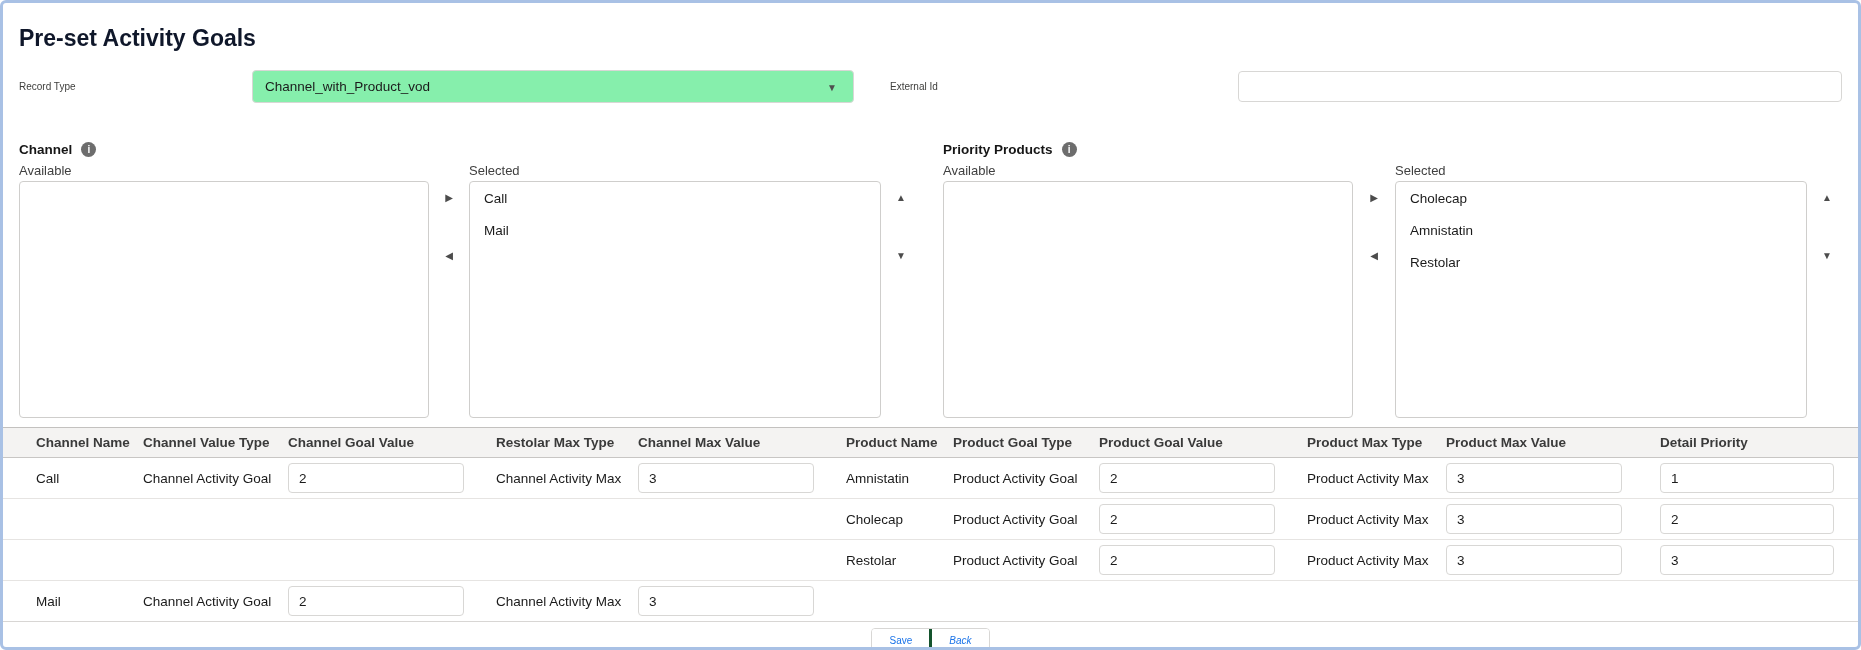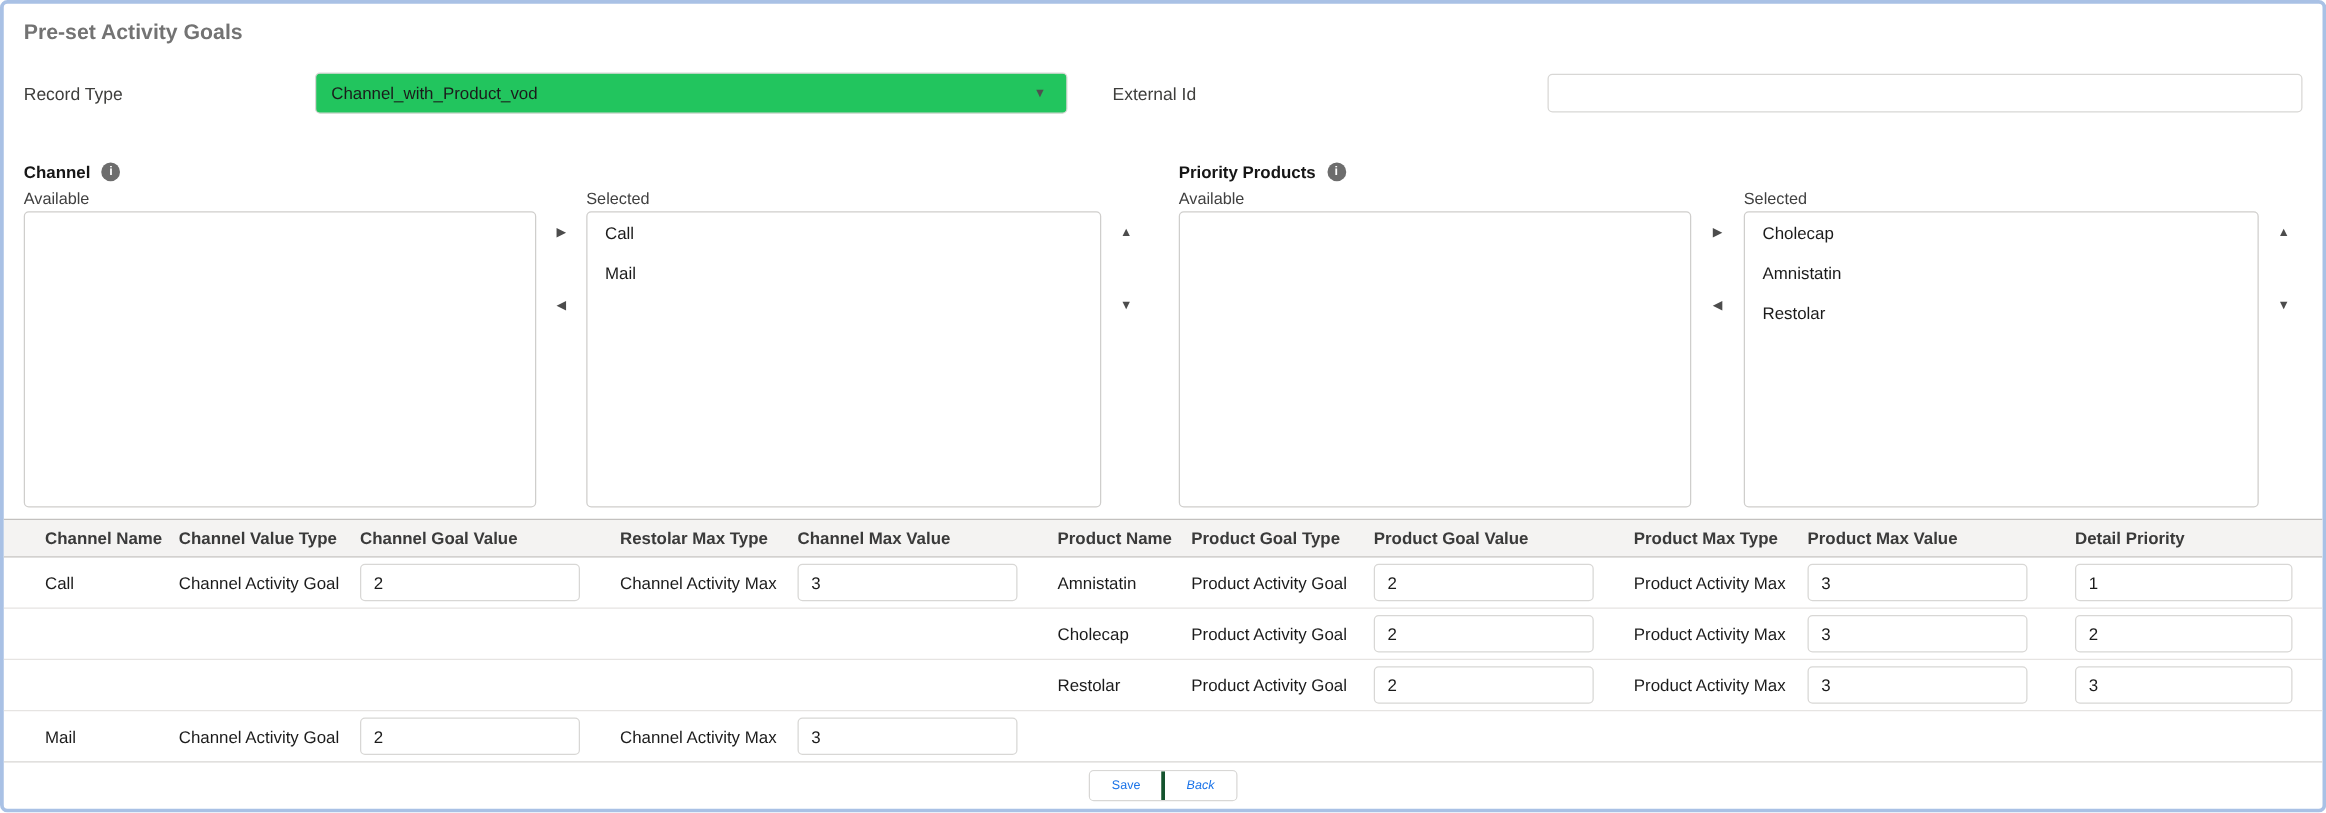--- a/index.html
+++ b/index.html
@@ -5,28 +5,28 @@
   :root{
     --accent:#a9c1e5; --button-blue:#1a73e8; --header-bg:#f4f3f2; --info-gray:#6d6d6d;
   }
   *{box-sizing:border-box; margin:0; padding:0;}
   html,body{width:1861px; height:650px; background:#fff;}
   body{font-family:"Liberation Sans","DejaVu Sans",sans-serif; color:#1b1b1b; font-size:13px;}
   .card{
     width:1861px; height:650px; background:#fff;
     border:3px solid var(--accent,#a9c1e5); border-radius:6px; overflow:hidden;
   }
-  .title{padding:12px 0 0 16px; font-size:17px; font-weight:bold; color:#737373; line-height:22px;}
+  .title{padding:24px 0 0 16px; font-size:23px; font-weight:bold; color:#0f172a; line-height:22px;}
 
   
   .form-row{margin-top:21px; display:flex; align-items:center; height:33px;}
-  .lbl{color:#3e3e3c; font-size:14px;}
+  .lbl{color:#3e3e3c; font-size:10px;}
   .form-row .rt-label{flex:0 0 249px; padding-left:16px;}
   .select{
-    position:relative; width:602px; height:33px; background:#22c55e;
+    position:relative; width:602px; height:33px; background:#86efac;
     border:1px solid #d8d7d5; border-radius:4px; display:flex; align-items:center;
     padding:0 34px 0 12px; cursor:pointer; font-size:13.5px; color:#1b1b1b;
   }
   .select .caret{position:absolute; right:16px; top:50%; transform:translateY(-50%); font-size:10px; color:#4f4f4f;}
   .ext-label{margin-left:36px;}
   .ext-input{
     margin-left:auto; margin-right:16px; width:604px; height:31px;
     border:1px solid #d8d7d5; border-radius:4px; padding:0 10px; font:inherit; font-size:13.5px; color:#1b1b1b;
   }
 

